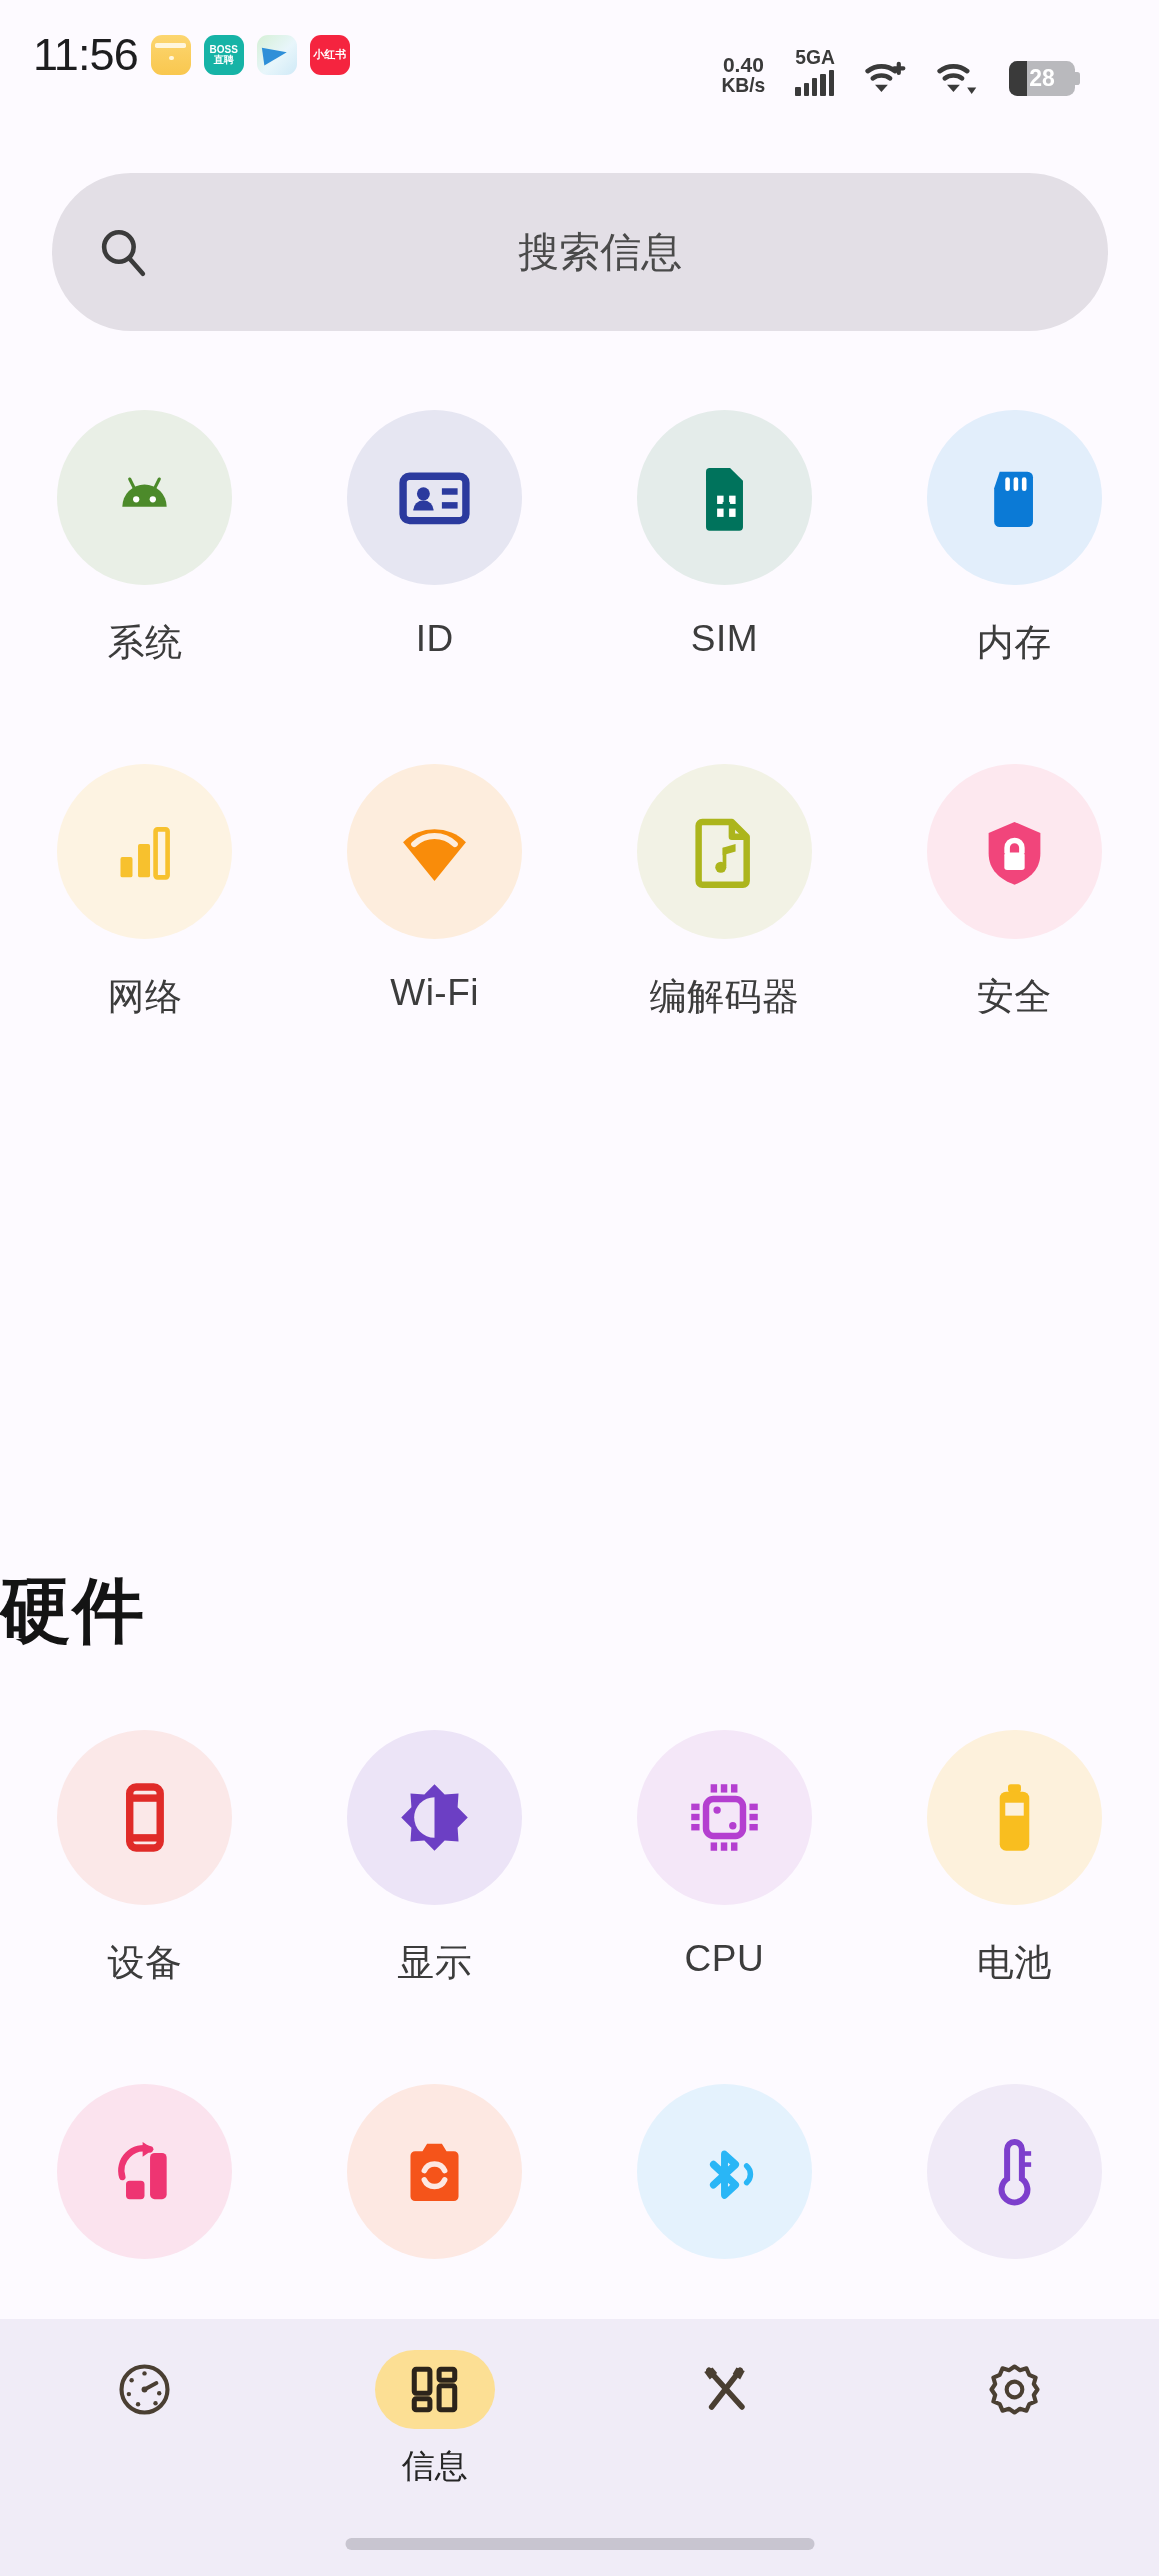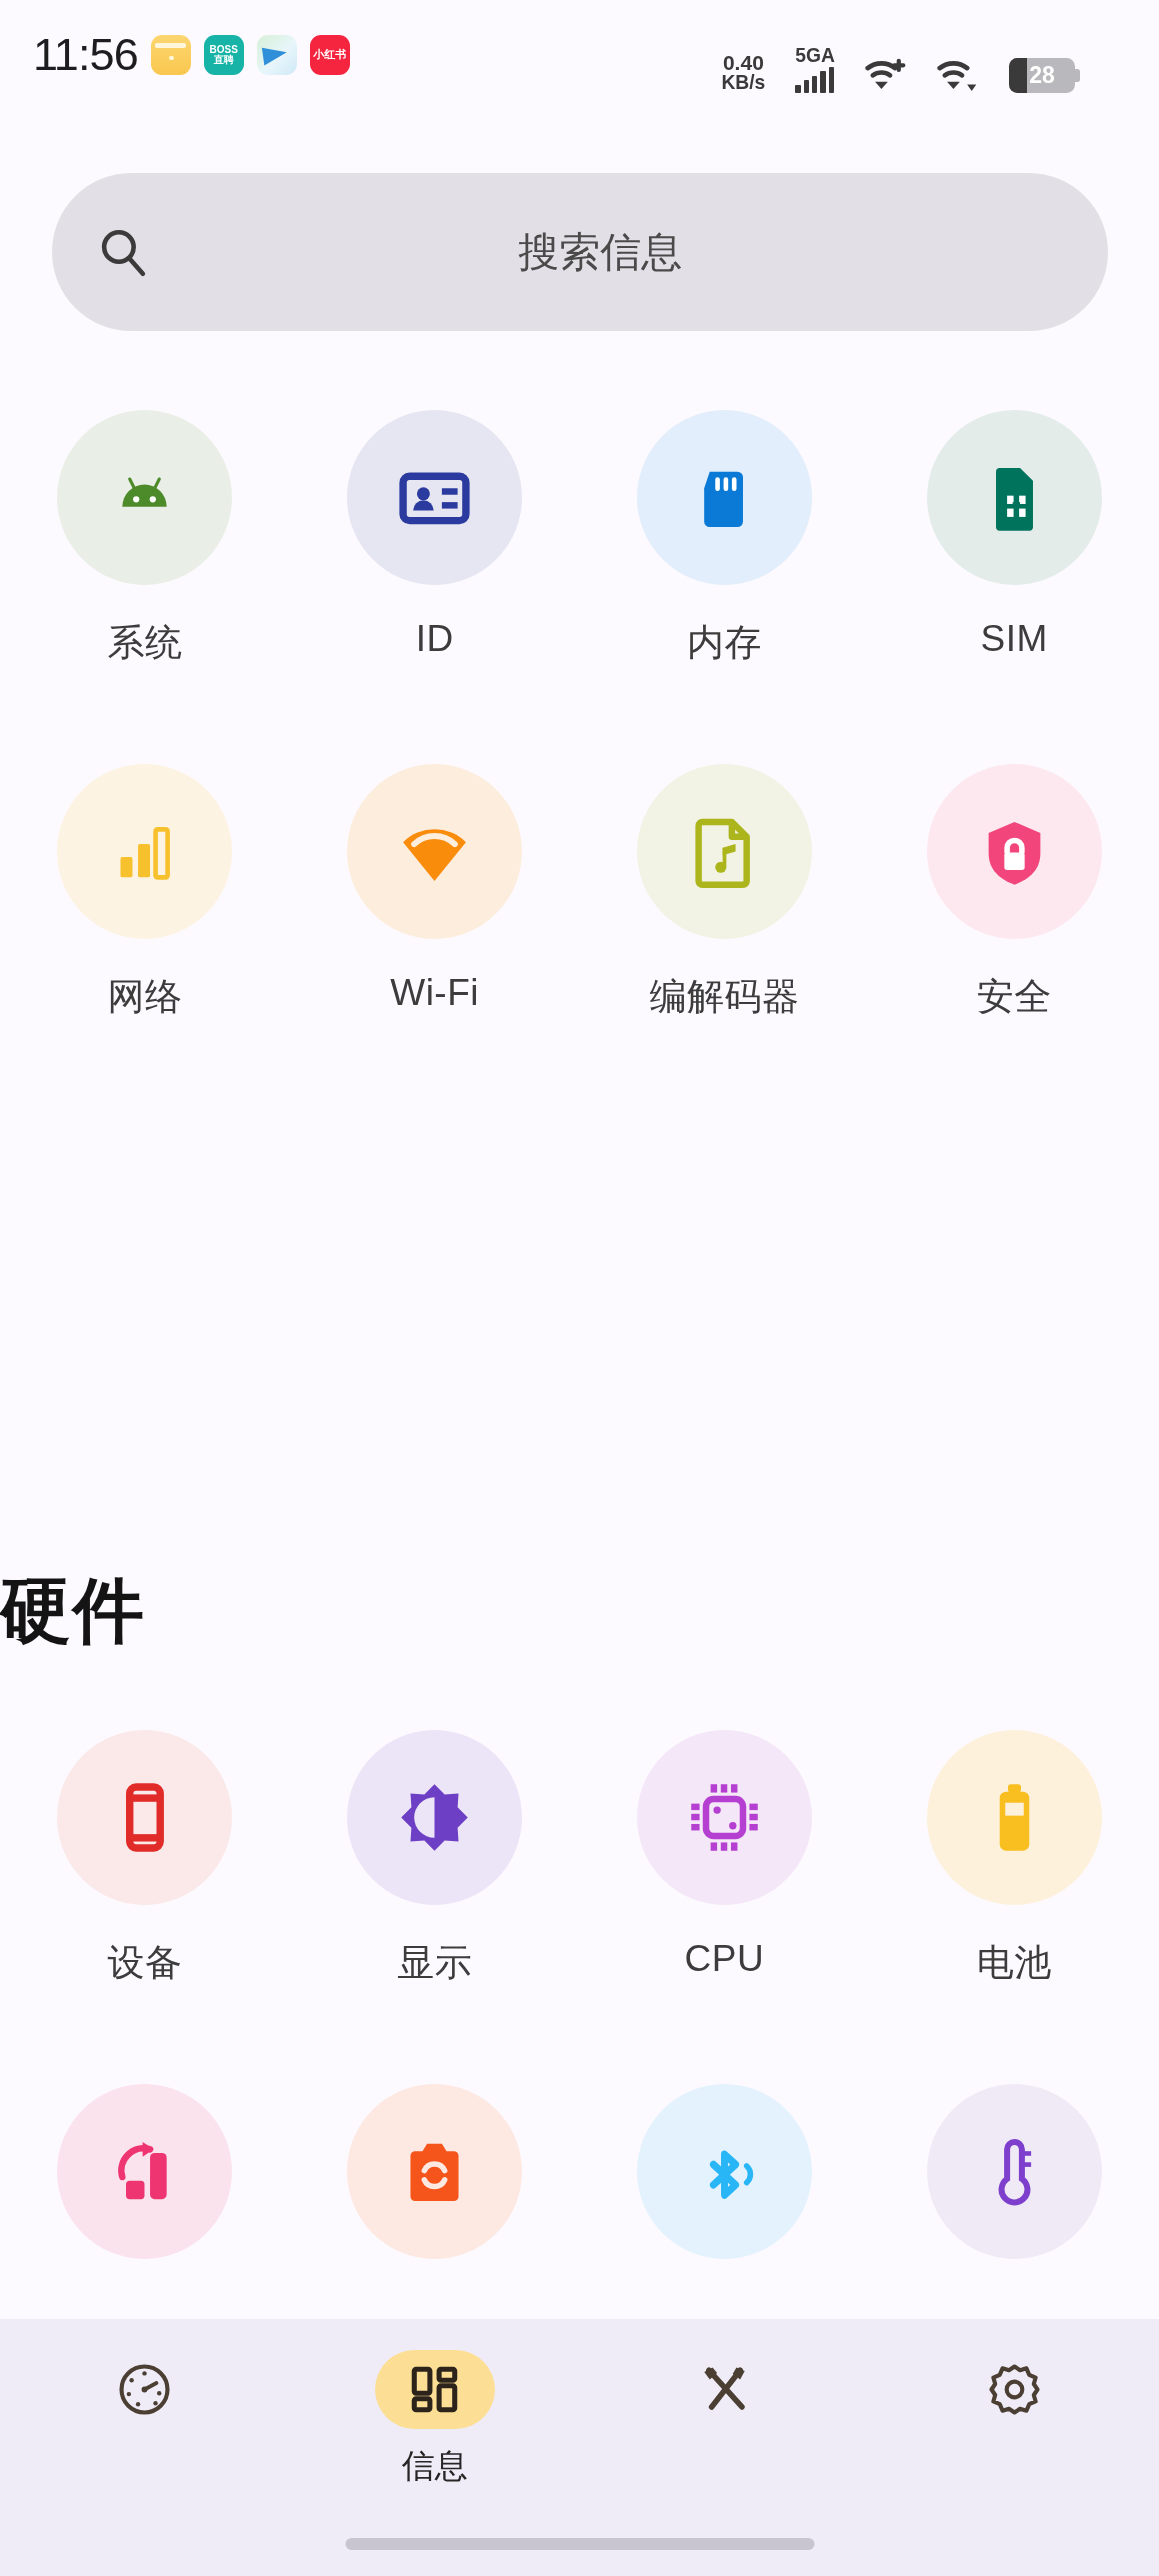--- a/index.html
+++ b/index.html
@@ -7,21 +7,21 @@
     width:1159px; height:2576px;
     background:#fdfaff;
     font-family:"Liberation Sans","DejaVu Sans",sans-serif;
     overflow:hidden;
   }
   #phone { position:relative; width:1159px; height:2576px; background:#fdfaff; }
 
   
   .statusbar{
     position:absolute; top:0; left:0; width:1108px; height:109px;
-    display:flex; padding:16px 33px;
+    display:flex; align-items:center; padding:16px 33px;
   }
   .sb-left{ display:flex; align-items:center; gap:13px; }
   .sb-clock{ font-size:45px; font-weight:400; color:#1d1d1f; letter-spacing:-0.9px;}
   .appicon{ width:40px; height:40px; border-radius:11px; display:flex; align-items:center;
             justify-content:center; overflow:hidden; position:relative;}
   .ai-wallet{ background:linear-gradient(180deg,#fcd670 0%,#f9c74f 100%); }
   .ai-wallet::before{content:"";position:absolute;top:8.3px;left:4.6px;right:4.6px;height:5.5px;background:#fff6dc;border-radius:1.8px;}
   .ai-wallet::after{content:"";position:absolute;top:21px;left:18.4px;width:4.6px;height:4.6px;background:#fff6dc;border-radius:50%;}
   .ai-boss{ background:#16b3a6; color:#fff; font-size:10px; font-weight:700; line-height:1.0;
             flex-direction:column; justify-content:center; }
@@ -167,42 +167,42 @@
             <rect x="12" y="23" width="68" height="48" rx="7" stroke="#2b3a9e" stroke-width="8" fill="none"></rect>
             <circle cx="34" cy="42" r="7" fill="#2b3a9e"></circle>
             <path d="M23 60 a11 11 0 0 1 22 0 z" fill="#2b3a9e"></path>
             <rect x="54" y="36" width="17" height="7" fill="#2b3a9e"></rect>
             <rect x="54" y="51" width="17" height="7" fill="#2b3a9e"></rect>
           </svg>
         </div>
         <div class="cl">ID</div>
       </div>
       <div class="cell" style="margin-bottom: 96px;">
-        <div class="circle" style="background: rgb(226, 238, 251);">
-          <svg class="ic" viewBox="0 0 92 92" aria-hidden="true">
-            <path d="M30 18 h30 a6 6 0 0 1 6 6 v48 a6 6 0 0 1 -6 6 h-30 a6 6 0 0 1 -6 -6 v-36 z" fill="#0b7ad6"></path>
-            <rect x="36" y="24" width="5" height="15" rx="2.5" fill="#fff"></rect>
-            <rect x="45" y="24" width="5" height="15" rx="2.5" fill="#fff"></rect>
-            <rect x="54" y="24" width="5" height="15" rx="2.5" fill="#fff"></rect>
-          </svg>
-        </div>
-        <div class="cl">内存</div>
-      </div>
-      <div class="cell" style="margin-bottom: 96px;">
         <div class="circle" style="background: rgb(228, 236, 234);">
           <svg class="ic" viewBox="0 0 92 92" aria-hidden="true">
             <path d="M30 14 h22 l14 14 v50 a4 4 0 0 1 -4 4 h-32 a4 4 0 0 1 -4 -4 v-60 a4 4 0 0 1 4 -4 z" fill="#00735c"></path>
             <rect x="38" y="44" width="7" height="9" fill="#fff"></rect>
             <rect x="51" y="44" width="7" height="9" fill="#fff"></rect>
             <rect x="38" y="58" width="7" height="9" fill="#fff"></rect>
             <rect x="51" y="58" width="7" height="9" fill="#fff"></rect>
             <rect x="44" y="51" width="8" height="6" fill="#00735c"></rect>
           </svg>
         </div>
         <div class="cl">SIM</div>
+      </div>
+      <div class="cell" style="margin-bottom: 96px;">
+        <div class="circle" style="background: rgb(226, 238, 251);">
+          <svg class="ic" viewBox="0 0 92 92" aria-hidden="true">
+            <path d="M30 18 h30 a6 6 0 0 1 6 6 v48 a6 6 0 0 1 -6 6 h-30 a6 6 0 0 1 -6 -6 v-36 z" fill="#0b7ad6"></path>
+            <rect x="36" y="24" width="5" height="15" rx="2.5" fill="#fff"></rect>
+            <rect x="45" y="24" width="5" height="15" rx="2.5" fill="#fff"></rect>
+            <rect x="54" y="24" width="5" height="15" rx="2.5" fill="#fff"></rect>
+          </svg>
+        </div>
+        <div class="cl">内存</div>
       </div>
       <div class="cell" style="margin-bottom: 96px;">
         <div class="circle" style="background: rgb(253, 243, 226);">
           <svg class="ic" viewBox="0 0 92 92" aria-hidden="true">
             <rect x="20" y="52" width="13" height="22" rx="2" fill="#f7c12e"></rect>
             <rect x="39" y="38" width="13" height="36" rx="2" fill="#f7c12e"></rect>
             <rect x="58" y="22" width="13" height="52" rx="2" stroke="#f7c12e" stroke-width="5" fill="none"></rect>
           </svg>
         </div>
         <div class="cl">网络</div>

